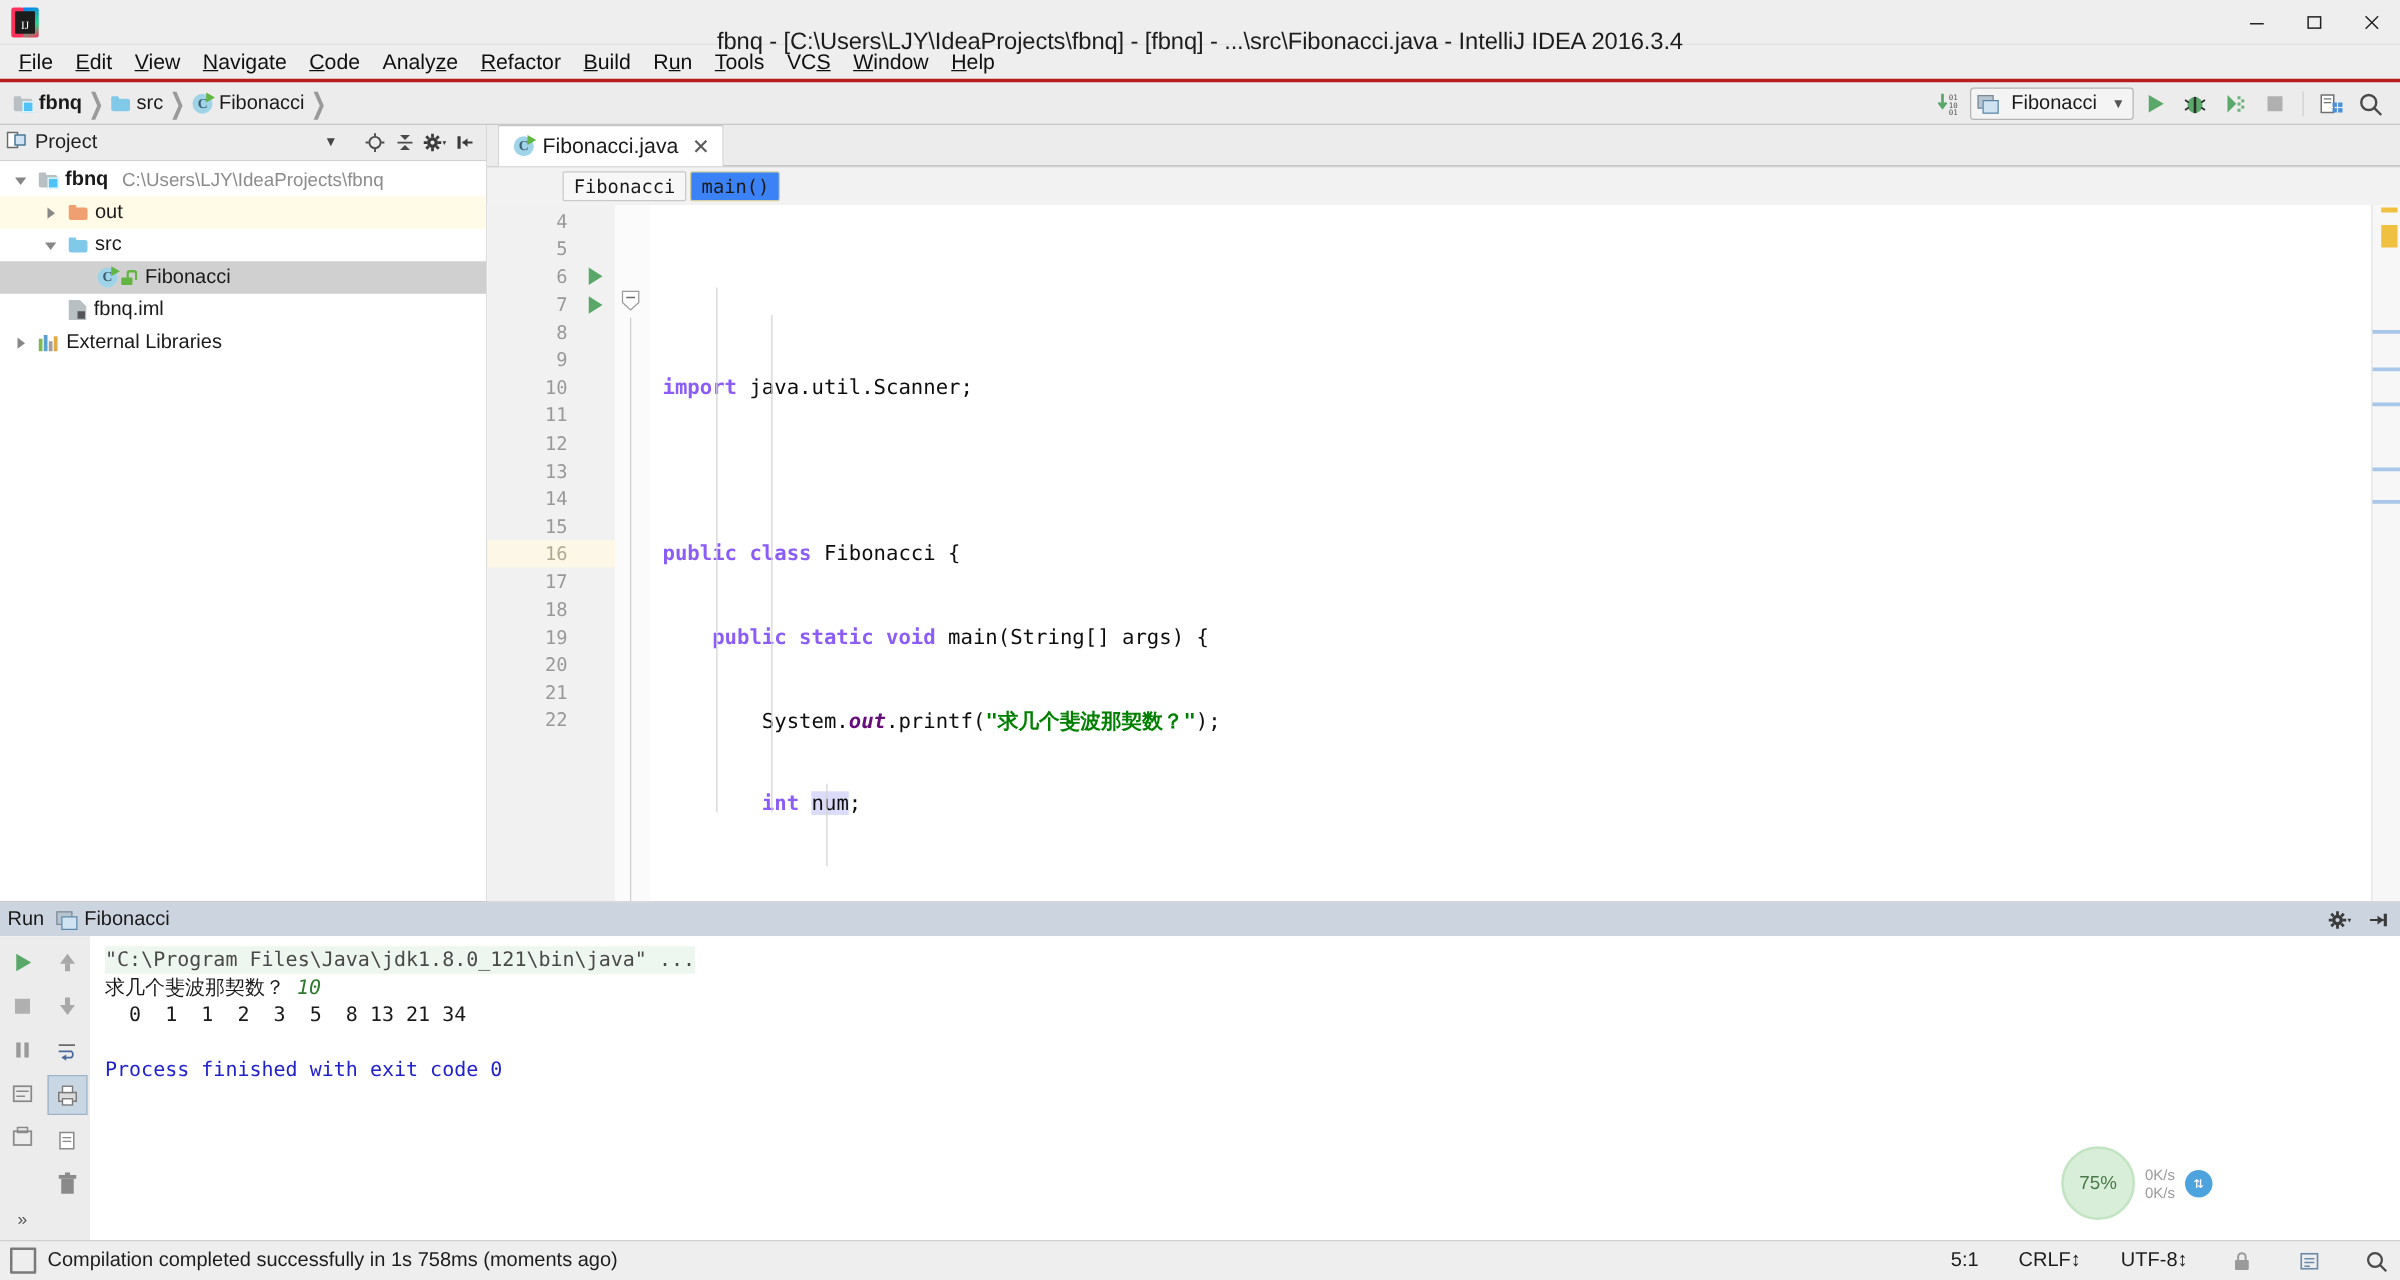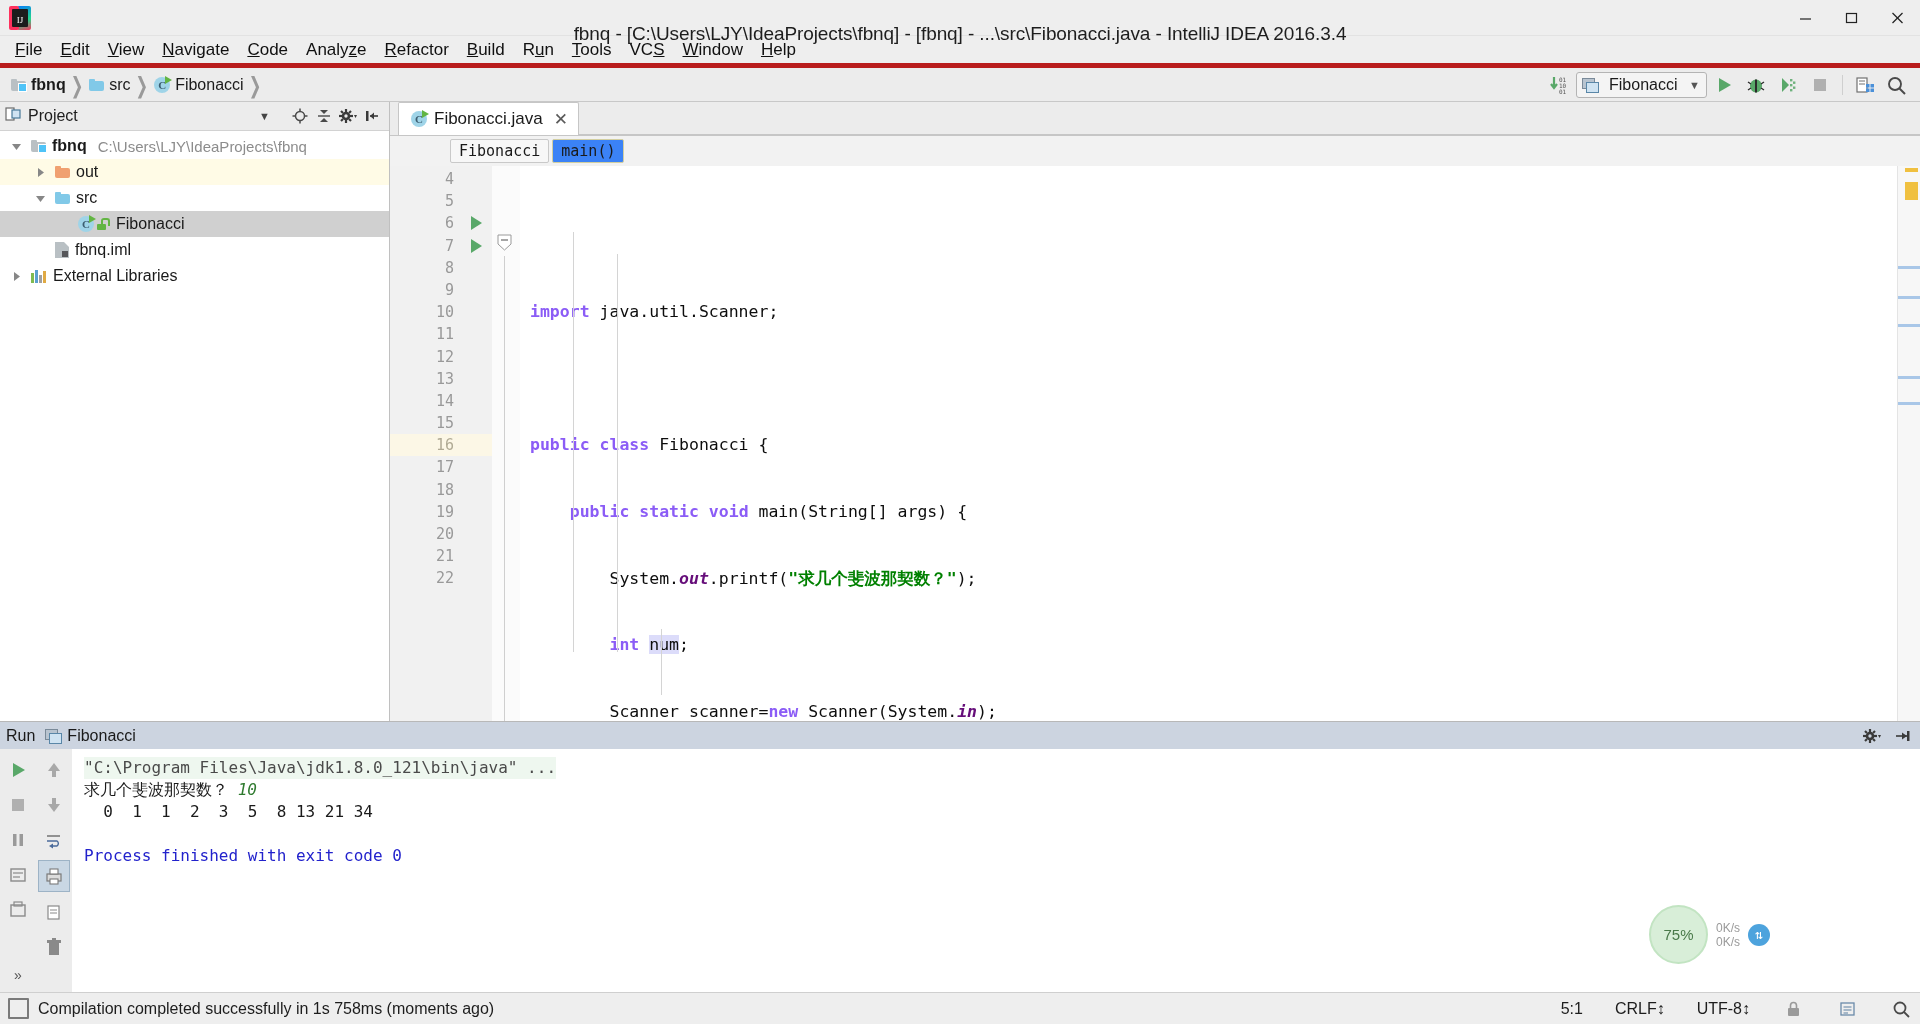--- a/index.html
+++ b/index.html
@@ -24,21 +24,21 @@
   .ij-logo .ij{position:absolute;left:5px;top:4px;width:16px;height:18px;color:#fff;font-size:9px;
                font-family:"Liberation Serif",serif;text-align:center;line-height:22px;}
   .win-title{position:absolute;left:0;right:0;text-align:center;font-size:19px;color:#1d1d1d;
              font-family:"Liberation Sans",sans-serif;pointer-events:none;letter-spacing:-0.1px;margin-top:32px;}
   .win-buttons{margin-left:auto;display:flex;height:35px;flex:none;}
   .winbtn{width:46px;height:35px;display:flex;align-items:center;justify-content:center;cursor:default;}
   .winbtn svg{display:block;}
 
   
   .menubar{height:27px;background:#eeeeee;display:flex;align-items:center;padding-left:6px;flex:none;
-           border-bottom:5px solid #b91c1c;}
+           border-bottom:3px solid #b91c1c;}
   .menuitem{padding:3px 9px;font-size:17px;color:#101010;cursor:default;}
   .menuitem u{text-decoration:underline;}
 
   
   .navbar{height:33px;background:#ececec;display:flex;align-items:center;padding-left:8px;flex:none;
           border-bottom:1px solid #c8c8c8;}
   .crumb{display:flex;align-items:center;gap:5px;padding:1px 3px;font-size:16px;cursor:default;}
   .crumb.bold{font-weight:bold;}
   .crumb-sep{color:#9a9a9a;font-size:15px;margin:0 3px 0 2px;transform:scaleY(1.5);}
   .toolbar-right{margin-left:auto;display:flex;align-items:center;gap:2px;padding-right:8px;}
@@ -144,21 +144,21 @@
   .rbtn{width:30px;height:30px;display:flex;align-items:center;justify-content:center;cursor:default;}
   .rbtn.active{background:#c9d7e4;border:1px solid #9db3c6;}
   .console{flex:1;background:#fff;padding:8px 0 0 12px;font-family:"DejaVu Sans Mono",monospace;
            font-size:16px;line-height:22px;overflow:hidden;position:relative;}
   .cline{white-space:pre;height:22px;}
   .cmdline{background:#eef7ef;color:#4a4a4a;display:inline-block;}
   .cgreen{color:#2f7a2f;font-style:italic;}
   .cblue{color:#2222cc;}
 
   
-  .memwidget{position:absolute;right:150px;bottom:28px;display:flex;align-items:center;gap:8px;}
+  .memwidget{position:absolute;right:150px;bottom:16px;display:flex;align-items:center;gap:8px;}
   .mempill{width:55px;height:55px;border-radius:50%;background:#d8eed8;border:2px solid #c2e4c2;
            display:flex;align-items:center;justify-content:center;font-size:15px;color:#4a7a4a;
            font-family:"Liberation Sans",sans-serif;}
   .netstats{font-size:12px;color:#9a9a9a;font-family:"Liberation Sans",sans-serif;line-height:14px;text-align:right;}
   .netball{width:22px;height:22px;border-radius:50%;background:#4da3dd;display:flex;align-items:center;
            justify-content:center;color:#fff;font-size:13px;}
 
   .chev{width:22px;height:22px;display:flex;align-items:center;justify-content:center;color:#555;font-size:14px;margin-top:auto;margin-bottom:6px;}
 
   
@@ -509,21 +509,20 @@
           <div class="indent-guide" style="left:53px;top:66px;height:420px;"></div>
           <div class="indent-guide" style="left:97px;top:88px;height:398px;"></div>
           <div class="indent-guide" style="left:141px;top:463px;height:66px;"></div>
 
           <div class="cl"><span class="kw">import</span> java.util.Scanner;</div>
           <div class="cl"> </div>
           <div class="cl"><span class="kw">public class</span> Fibonacci {</div>
           <div class="cl">    <span class="kw">public static void</span> main(String[] args) {</div>
           <div class="cl">        System.<span class="fld">out</span>.printf(<span class="str">"求几个斐波那契数？"</span>);</div>
           <div class="cl">        <span class="kw">int</span> <span class="hl-b">num</span>;</div>
-          <div class="cl">        Scanner scanner=<span class="kw">new</span> Scanner(System.<span class="fld">in</span>);</div>
           
           
           
           
           
           
           
           
           
           

